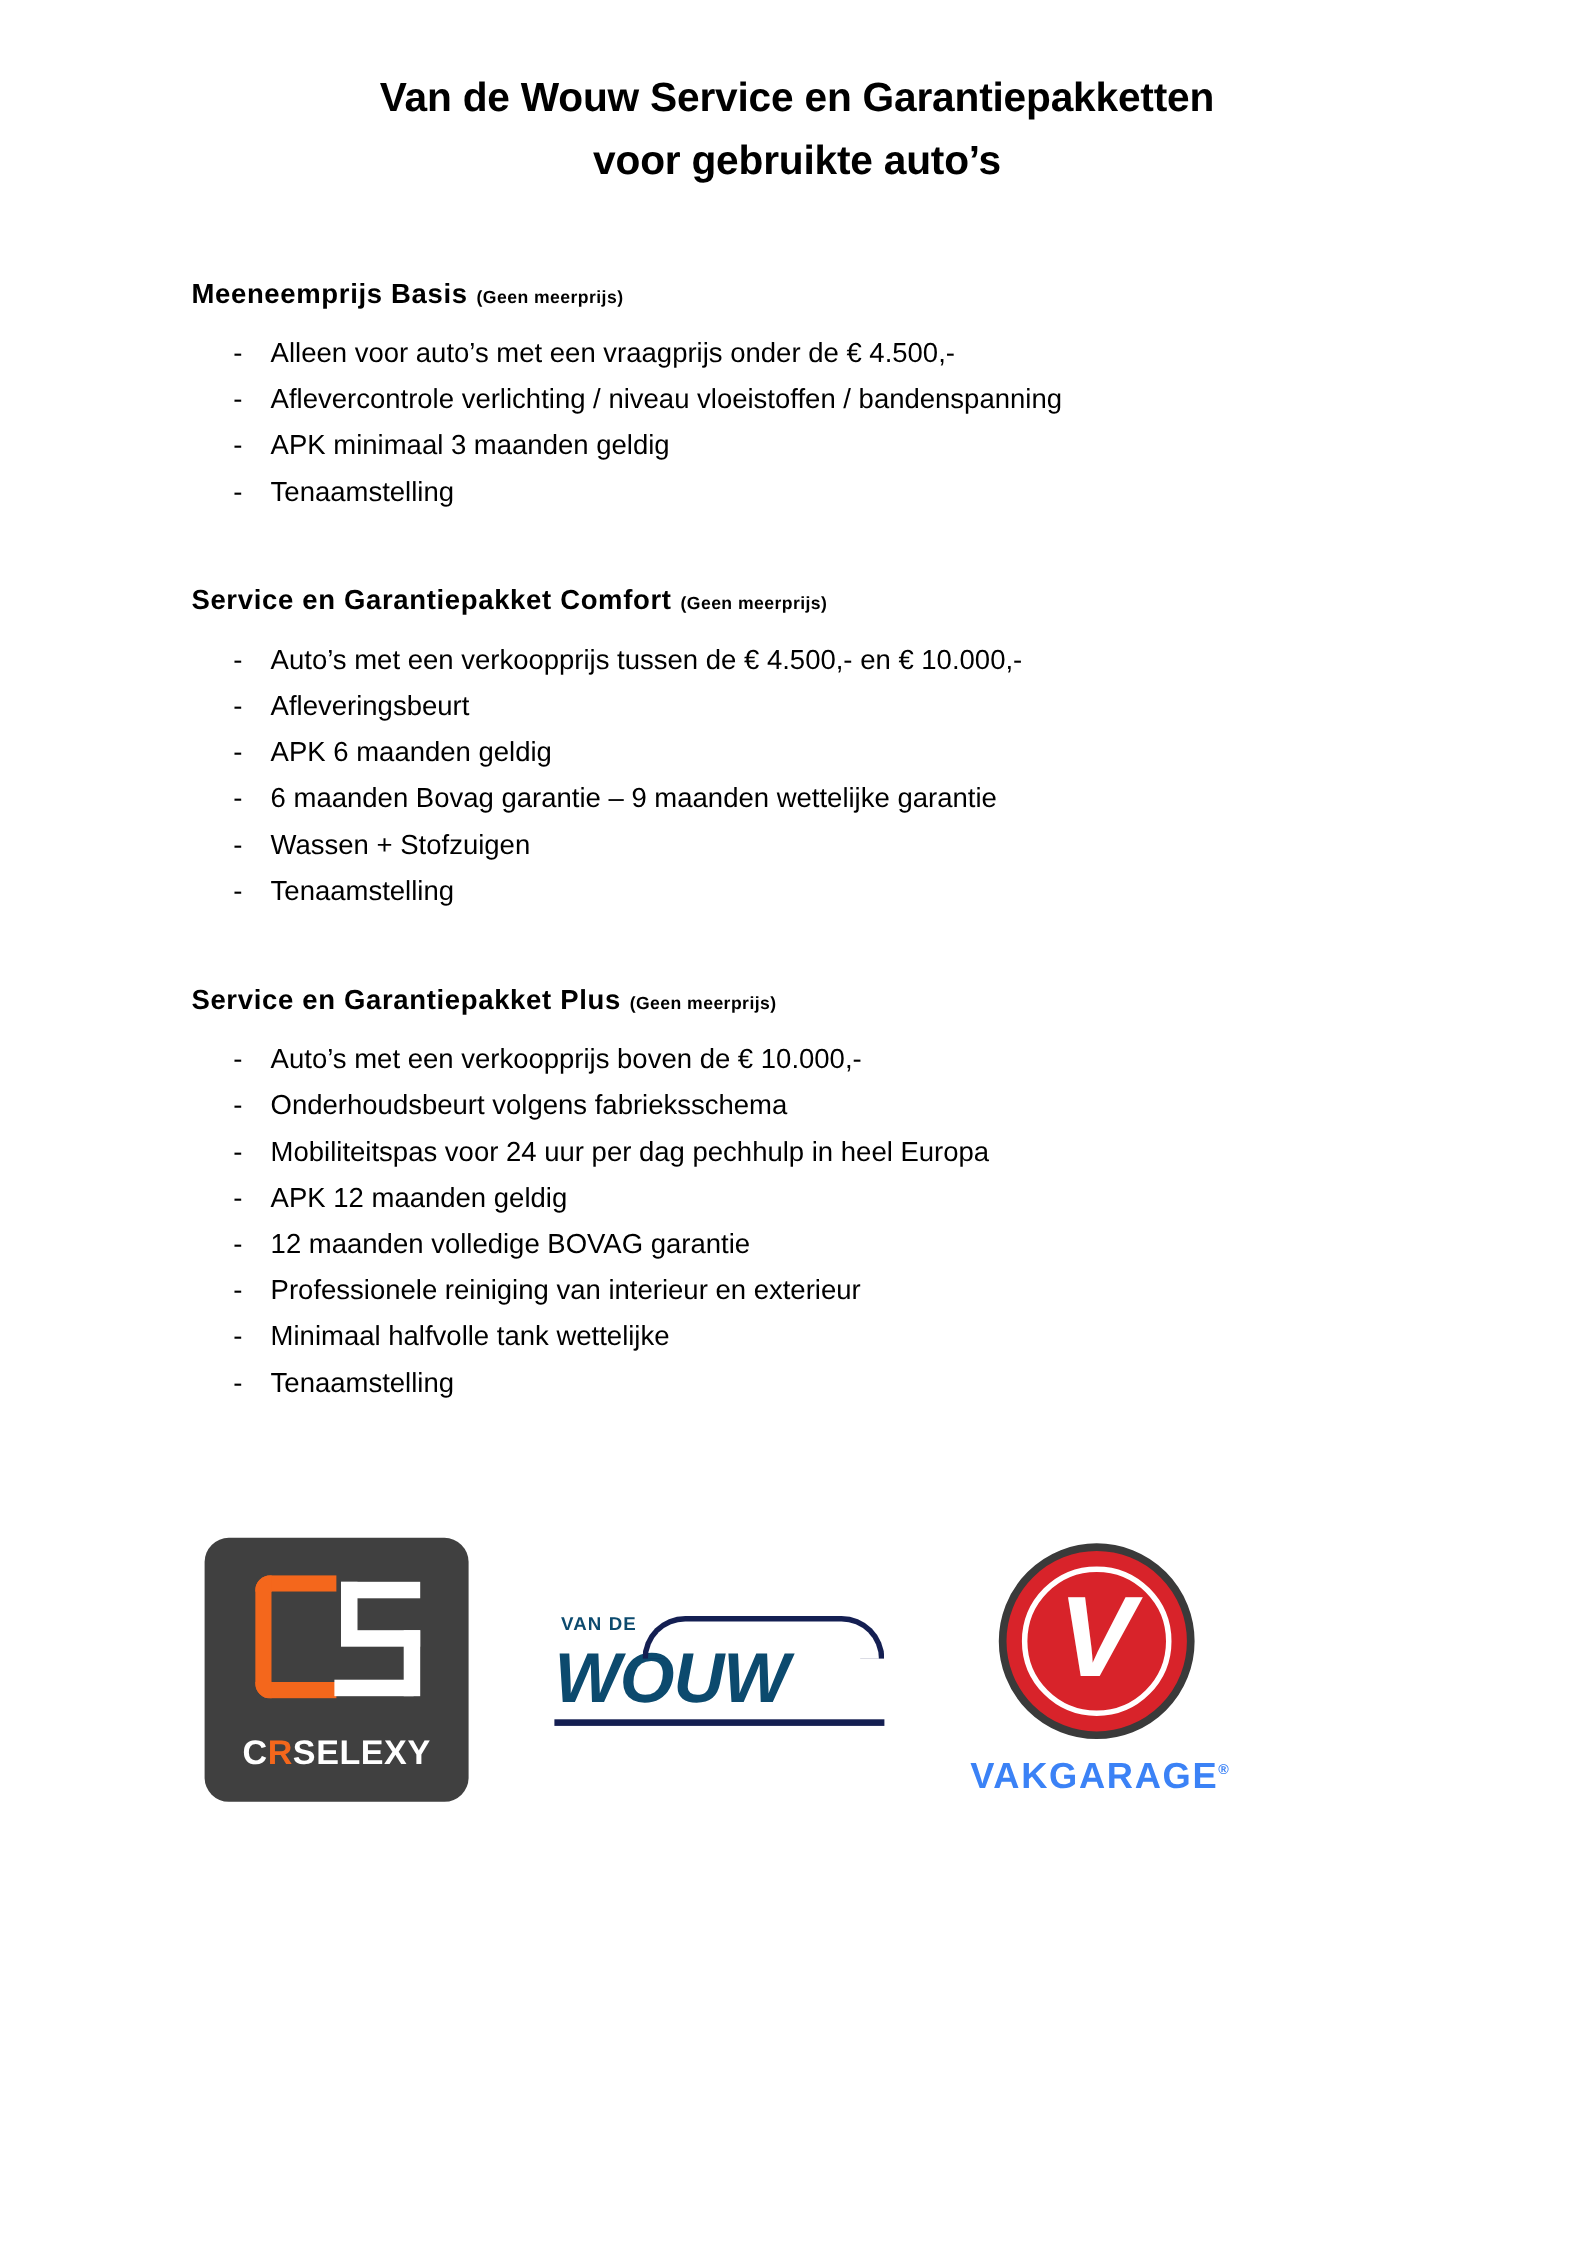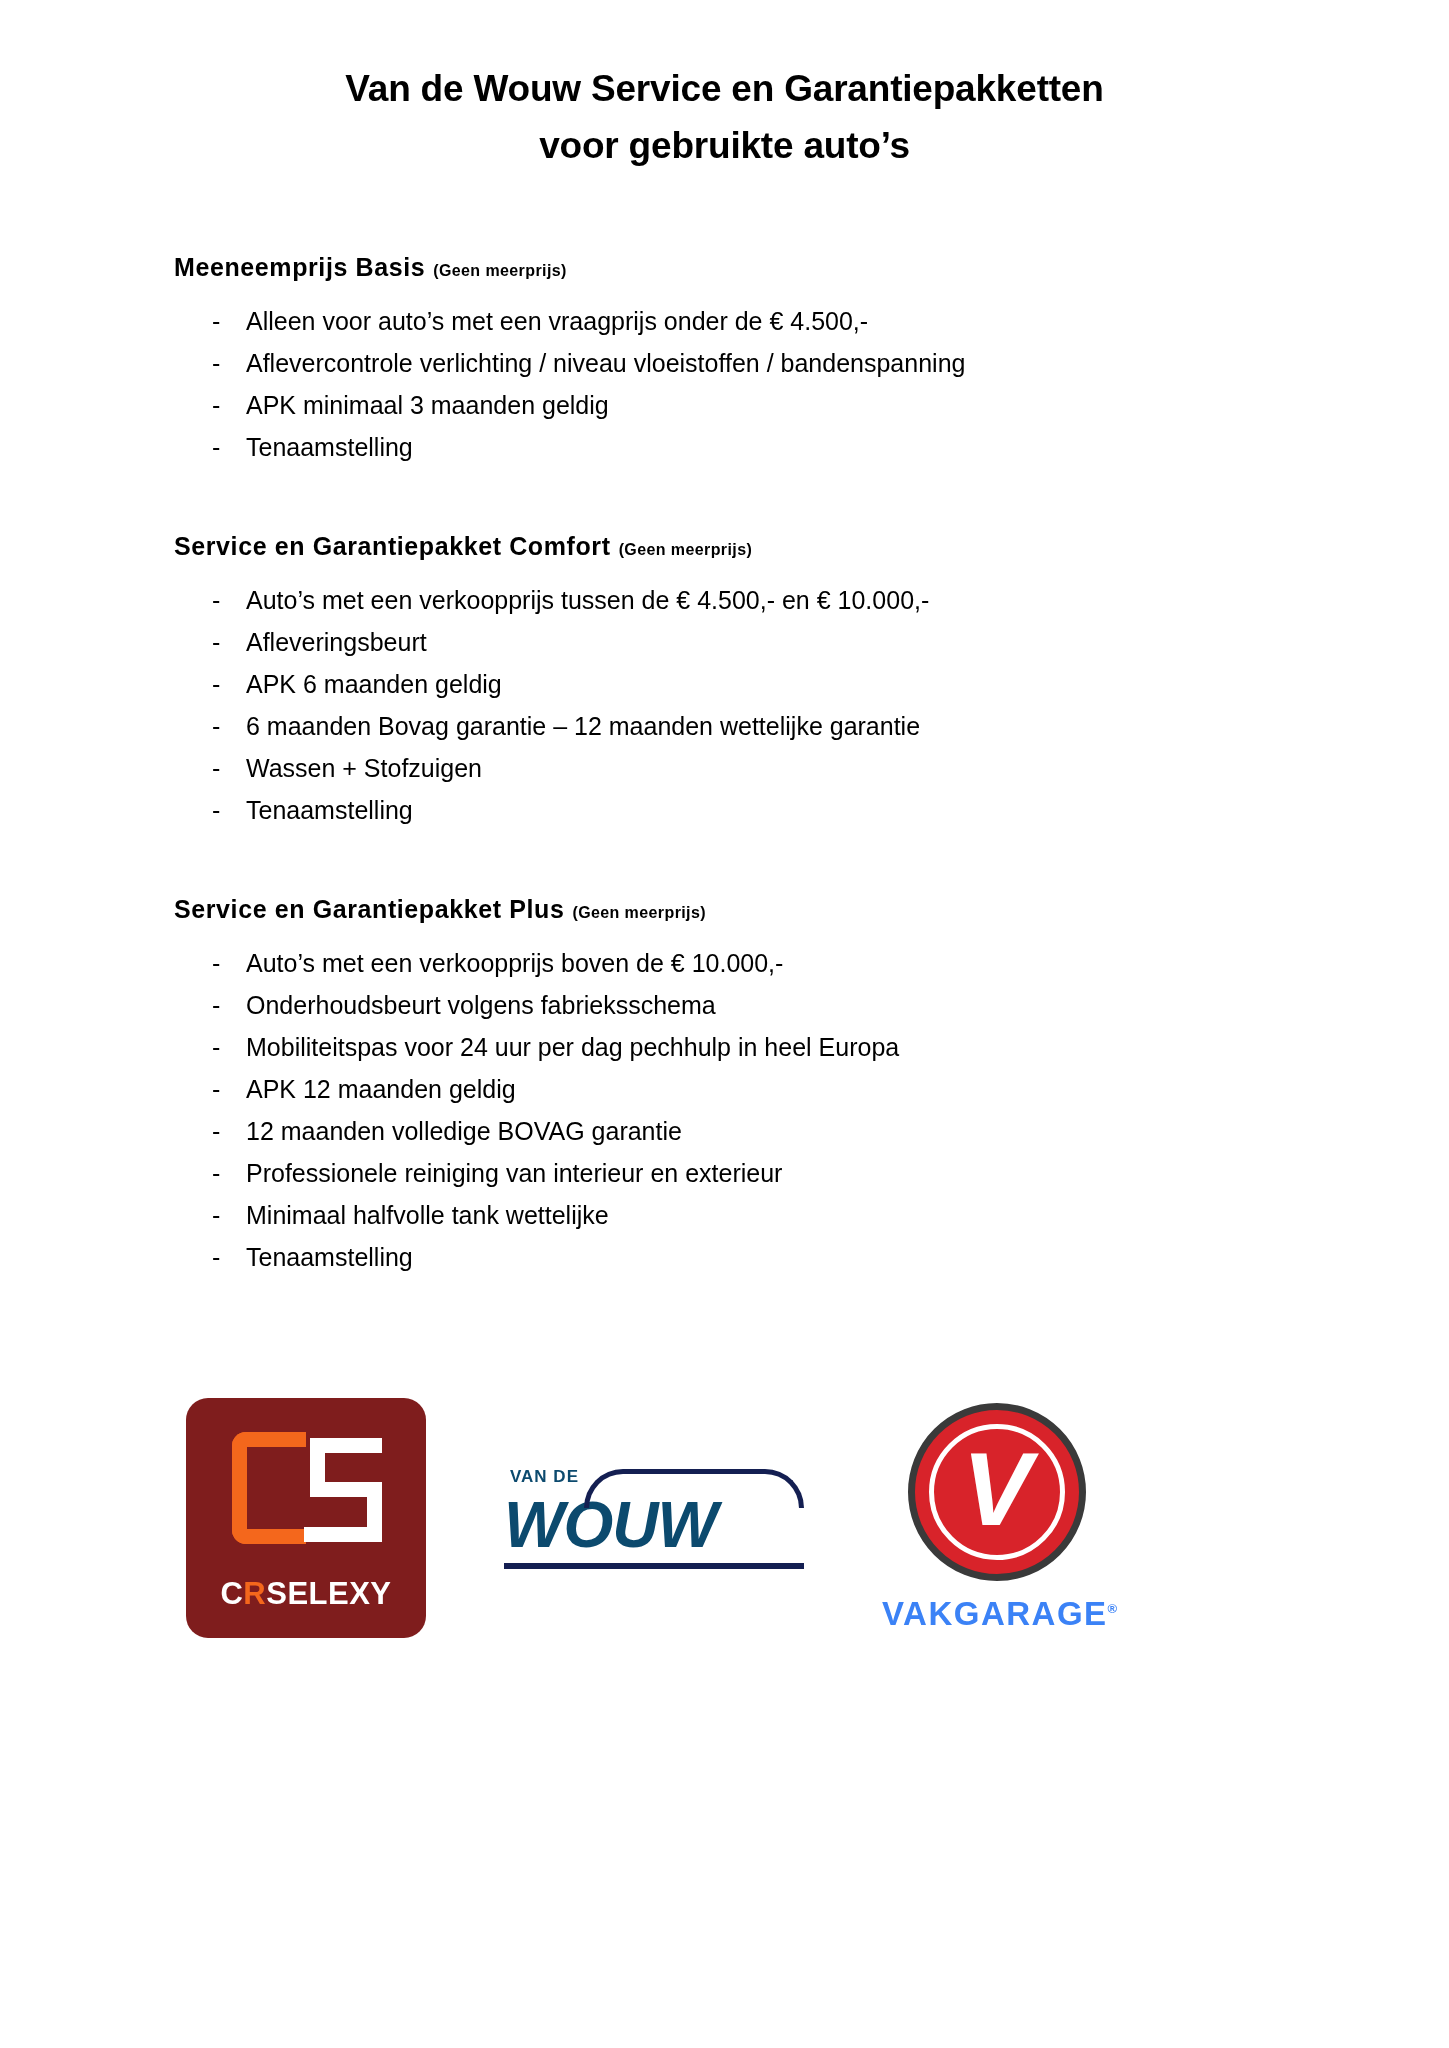--- a/index.html
+++ b/index.html
@@ -77,21 +77,21 @@
     align-items: center;
     justify-content: flex-start;
     gap: 78px;
     padding-left: 66px;
   }
 
   
   .logo-carselexy {
     width: 240px;
     height: 240px;
-    background: #7f1d1d;
+    background: #404040;
     border-radius: 22px;
     position: relative;
     flex: 0 0 auto;
   }
   .cs-mark {
     position: absolute;
     left: 46px;
     top: 34px;
     width: 150px;
     height: 118px;
@@ -270,21 +270,21 @@
       <li>
         <span class="dash">-</span>
         <span class="txt">Afleveringsbeurt</span>
       </li>
       <li>
         <span class="dash">-</span>
         <span class="txt">APK 6 maanden geldig</span>
       </li>
       <li>
         <span class="dash">-</span>
-        <span class="txt">6 maanden Bovag garantie  –  12 maanden wettelijke garantie</span>
+        <span class="txt">6 maanden Bovag garantie  –  9 maanden wettelijke garantie</span>
       </li>
       <li>
         <span class="dash">-</span>
         <span class="txt">Wassen + Stofzuigen</span>
       </li>
       <li>
         <span class="dash">-</span>
         <span class="txt">Tenaamstelling</span>
       </li>
     </ul>

